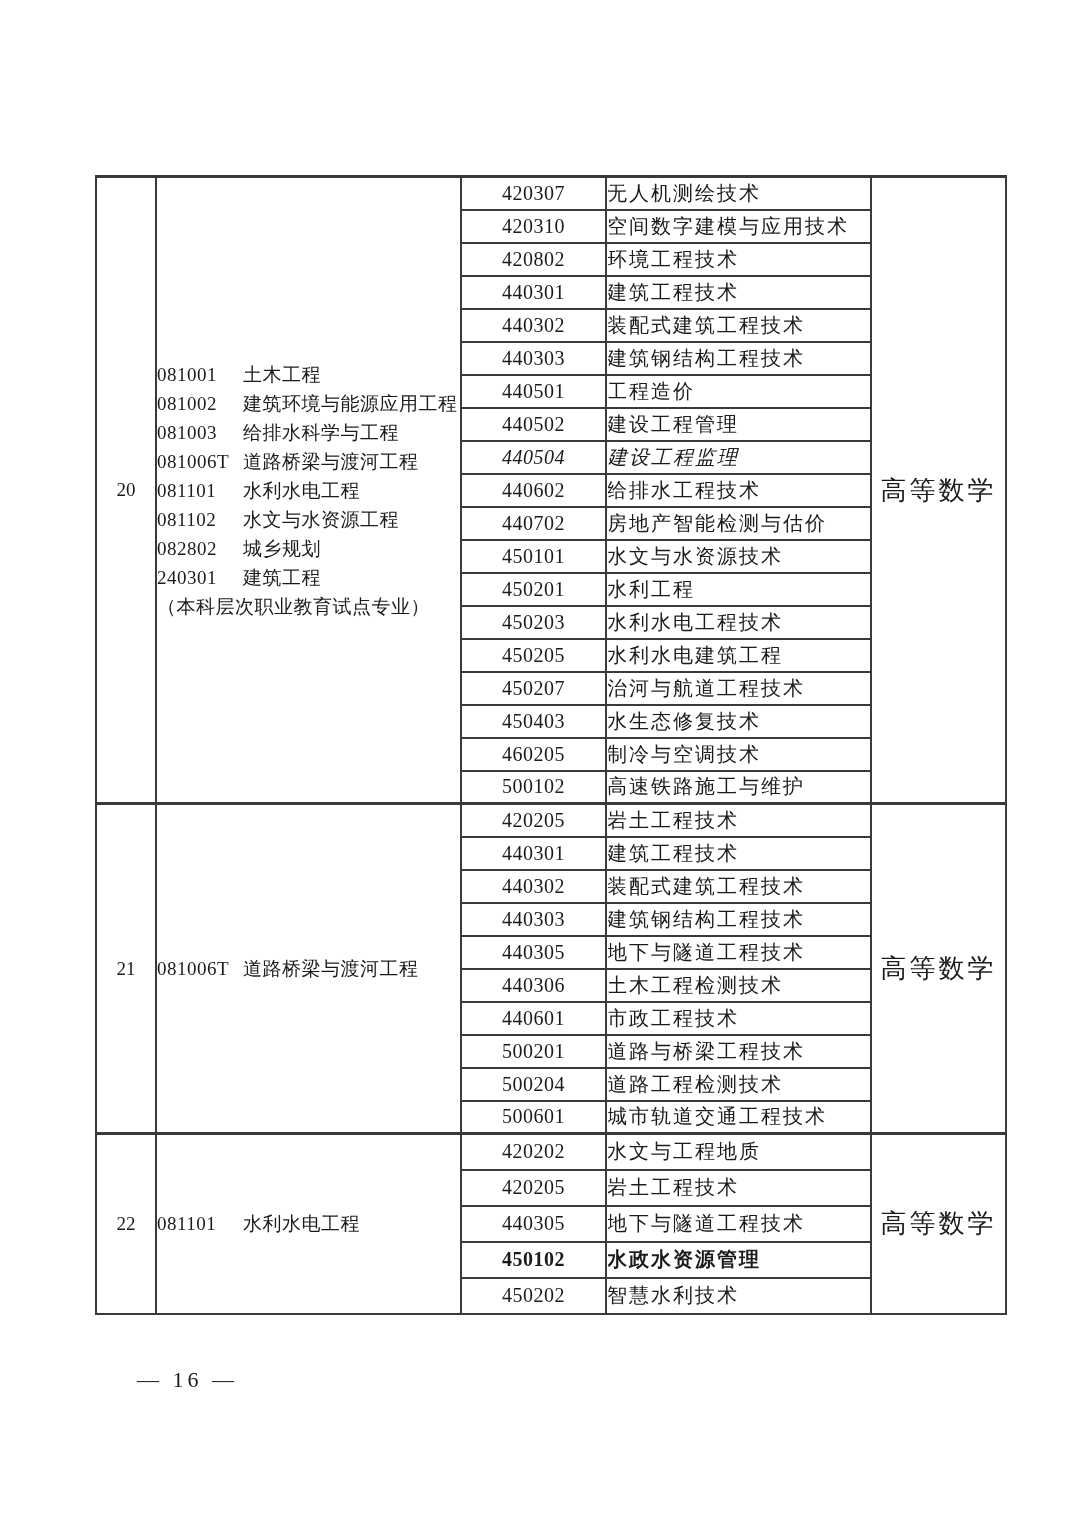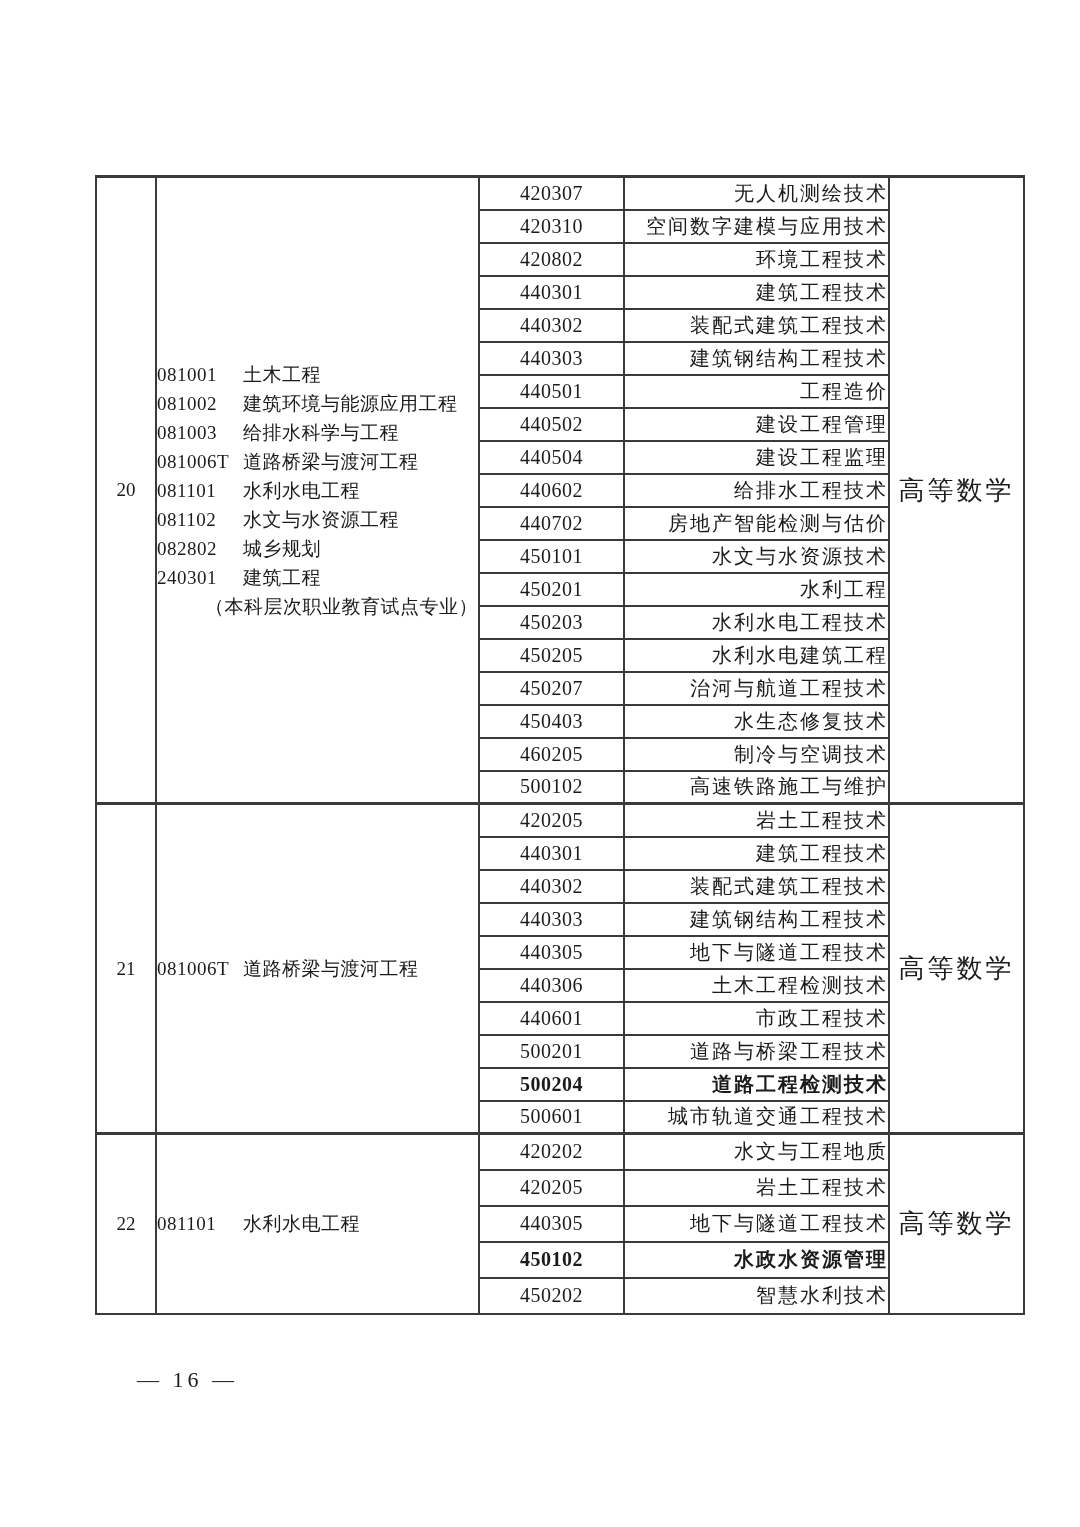--- a/index.html
+++ b/index.html
@@ -40,35 +40,36 @@
   }
   .major-line {
     display: flex;
     align-items: flex-start;
     line-height: 29px;
     font-size: 19px;
     white-space: nowrap;
   }
   .mcode { flex: none; width: 86px; letter-spacing: 0.5px; }
   .mname { letter-spacing: 0.5px; }
-  .major-line.note { letter-spacing: 0.5px; margin-left: 48px; }
+  .major-line.note { letter-spacing: 0.5px; }
 
   td.code {
     text-align: center;
     vertical-align: middle;
     font-size: 20px;
     letter-spacing: 0.5px;
   }
   td.vname {
-    text-align: right;
+    text-align: left;
     vertical-align: middle;
     padding-left: 8px;
     font-size: 20px;
     letter-spacing: 2px;
     white-space: nowrap;
+    border-radius: 14px;
   }
   td.exam {
     text-align: center;
     vertical-align: middle;
     font-size: 26px;
     letter-spacing: 3px;
   }
 
   .footer {
     position: absolute;
@@ -170,21 +171,21 @@
   <tr style="height: 33px;">
     <td class="code">440501</td>
     <td class="vname">工程造价</td>
   </tr>
 
   <tr style="height: 33px;">
     <td class="code">440502</td>
     <td class="vname">建设工程管理</td>
   </tr>
 
-  <tr style="height: 33px;">
+  <tr style="height: 33px; font-style: italic;">
     <td class="code">440504</td>
     <td class="vname">建设工程监理</td>
   </tr>
 
   <tr style="height: 33px;">
     <td class="code">440602</td>
     <td class="vname">给排水工程技术</td>
   </tr>
 
   <tr style="height: 33px;">
@@ -273,21 +274,21 @@
   <tr style="height: 33px;">
     <td class="code">440601</td>
     <td class="vname">市政工程技术</td>
   </tr>
 
   <tr style="height: 33px; padding-left: 34px;">
     <td class="code">500201</td>
     <td class="vname">道路与桥梁工程技术</td>
   </tr>
 
-  <tr style="height: 33px; font-weight: bold;">
+  <tr style="height: 33px;">
     <td class="code">500204</td>
     <td class="vname">道路工程检测技术</td>
   </tr>
 
   <tr style="height: 33px;">
     <td class="code">500601</td>
     <td class="vname">城市轨道交通工程技术</td>
   </tr>
 
   <tr class="block-start" style="height: 36px;">

